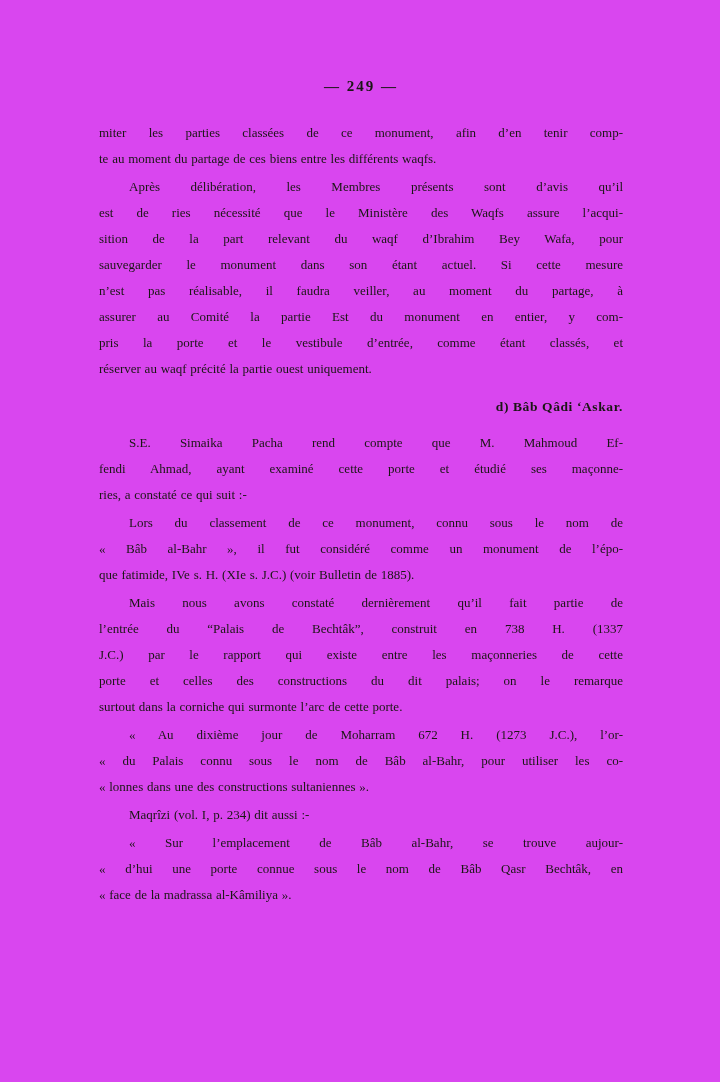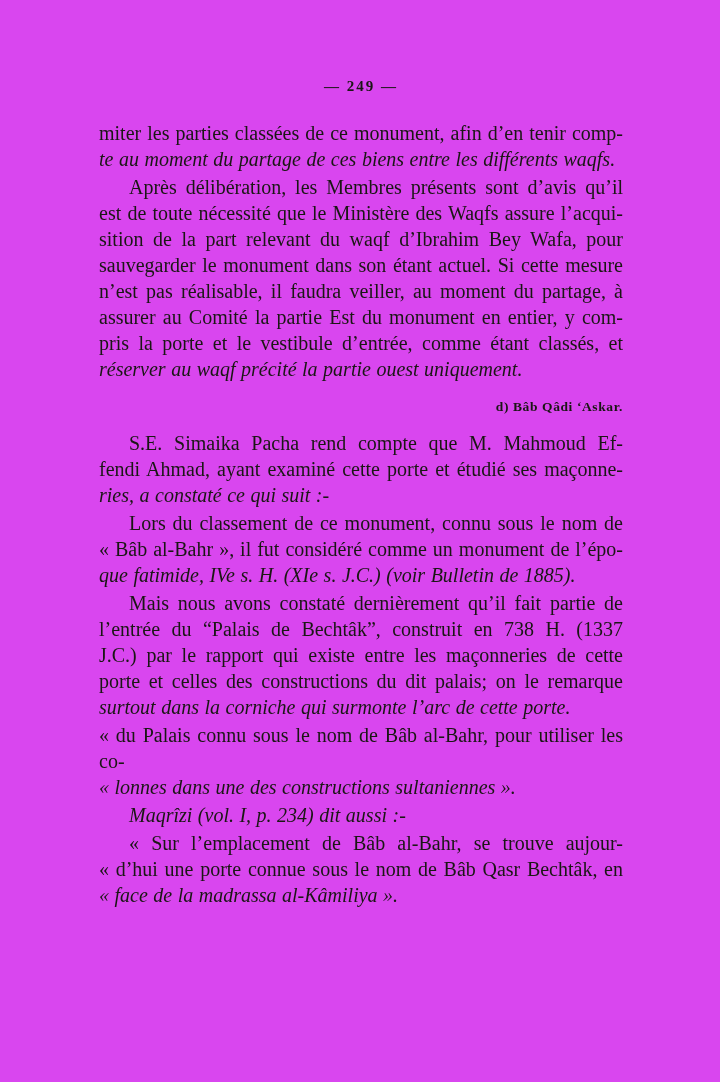--- a/index.html
+++ b/index.html
@@ -23,27 +23,27 @@
     text-align: center;
     font-size: 15px;
     font-weight: 700;
     letter-spacing: 2px;
     margin-bottom: 25px;
   }
   .body-col { width: 100%; }
   .para { margin: 0; }
   .para + .para { margin-top: 2px; }
   .line {
-    font-size: 20px;
+    font-size: 13px;
     line-height: 26px;
     text-align: justify;
     text-align-last: justify;
     word-spacing: 0.5px;
   }
-  .line.last { text-align-last: left; font-style: italic; }
+  .line.last { text-align-last: left; }
   .line.indent { text-indent: 30px; }
   .heading {
     text-align: right;
     font-weight: 700;
     font-size: 13.5px;
     letter-spacing: 0.6px;
     margin: 17px 0 15px 0;
   }
 </style>
 </head>
@@ -51,21 +51,21 @@
 
 <div class="page">
   <div class="page-number">— 249 —</div>
   <div class="body-col">
       <div class="para paragraph">
         <div class="line">miter les parties classées de ce monument, afin d’en tenir comp-</div>
         <div class="line last">te au moment du partage de ces biens entre les différents waqfs.</div>
       </div>
       <div class="para paragraph">
         <div class="line indent">Après délibération, les Membres présents sont d’avis qu’il</div>
-        <div class="line">est de toute nécessité que le Ministère des Waqfs assure l’acqui-</div>
+        <div class="line">est de ries nécessité que le Ministère des Waqfs assure l’acqui-</div>
         <div class="line">sition de la part relevant du waqf d’Ibrahim Bey Wafa, pour</div>
         <div class="line">sauvegarder le monument dans son étant actuel. Si cette mesure</div>
         <div class="line">n’est pas réalisable, il faudra veiller, au moment du partage, à</div>
         <div class="line">assurer au Comité la partie Est du monument en entier, y com-</div>
         <div class="line">pris la porte et le vestibule d’entrée, comme étant classés, et</div>
         <div class="line last">réserver au waqf précité la partie ouest uniquement.</div>
       </div>
       <div class="heading">d) Bâb Qâdi ‘Askar.</div>
       <div class="para paragraph">
         <div class="line indent">S.E. Simaika Pacha rend compte que M. Mahmoud Ef-</div>
@@ -78,20 +78,21 @@
         <div class="line last">que fatimide, IVe s. H. (XIe s. J.C.) (voir Bulletin de 1885).</div>
       </div>
       <div class="para paragraph">
         <div class="line indent">Mais nous avons constaté dernièrement qu’il fait partie de</div>
         <div class="line">l’entrée du “Palais de Bechtâk”, construit en 738 H. (1337</div>
         <div class="line">J.C.) par le rapport qui existe entre les maçonneries de cette</div>
         <div class="line">porte et celles des constructions du dit palais; on le remarque</div>
         <div class="line last">surtout dans la corniche qui surmonte l’arc de cette porte.</div>
       </div>
       <div class="para quote">
+        <div class="line indent">« Au dixième jour de Moharram 672 H. (1273 J.C.), l’or-</div>
         <div class="line">« du Palais connu sous le nom de Bâb al-Bahr, pour utiliser les co-</div>
         <div class="line last">« lonnes dans une des constructions sultaniennes ».</div>
       </div>
       <div class="para paragraph">
         <div class="line last indent">Maqrîzi (vol. I, p. 234) dit aussi :-</div>
       </div>
       <div class="para quote">
         <div class="line indent">« Sur l’emplacement de Bâb al-Bahr, se trouve aujour-</div>
         <div class="line">« d’hui une porte connue sous le nom de Bâb Qasr Bechtâk, en</div>
         <div class="line last">« face de la madrassa al-Kâmiliya ».</div>

